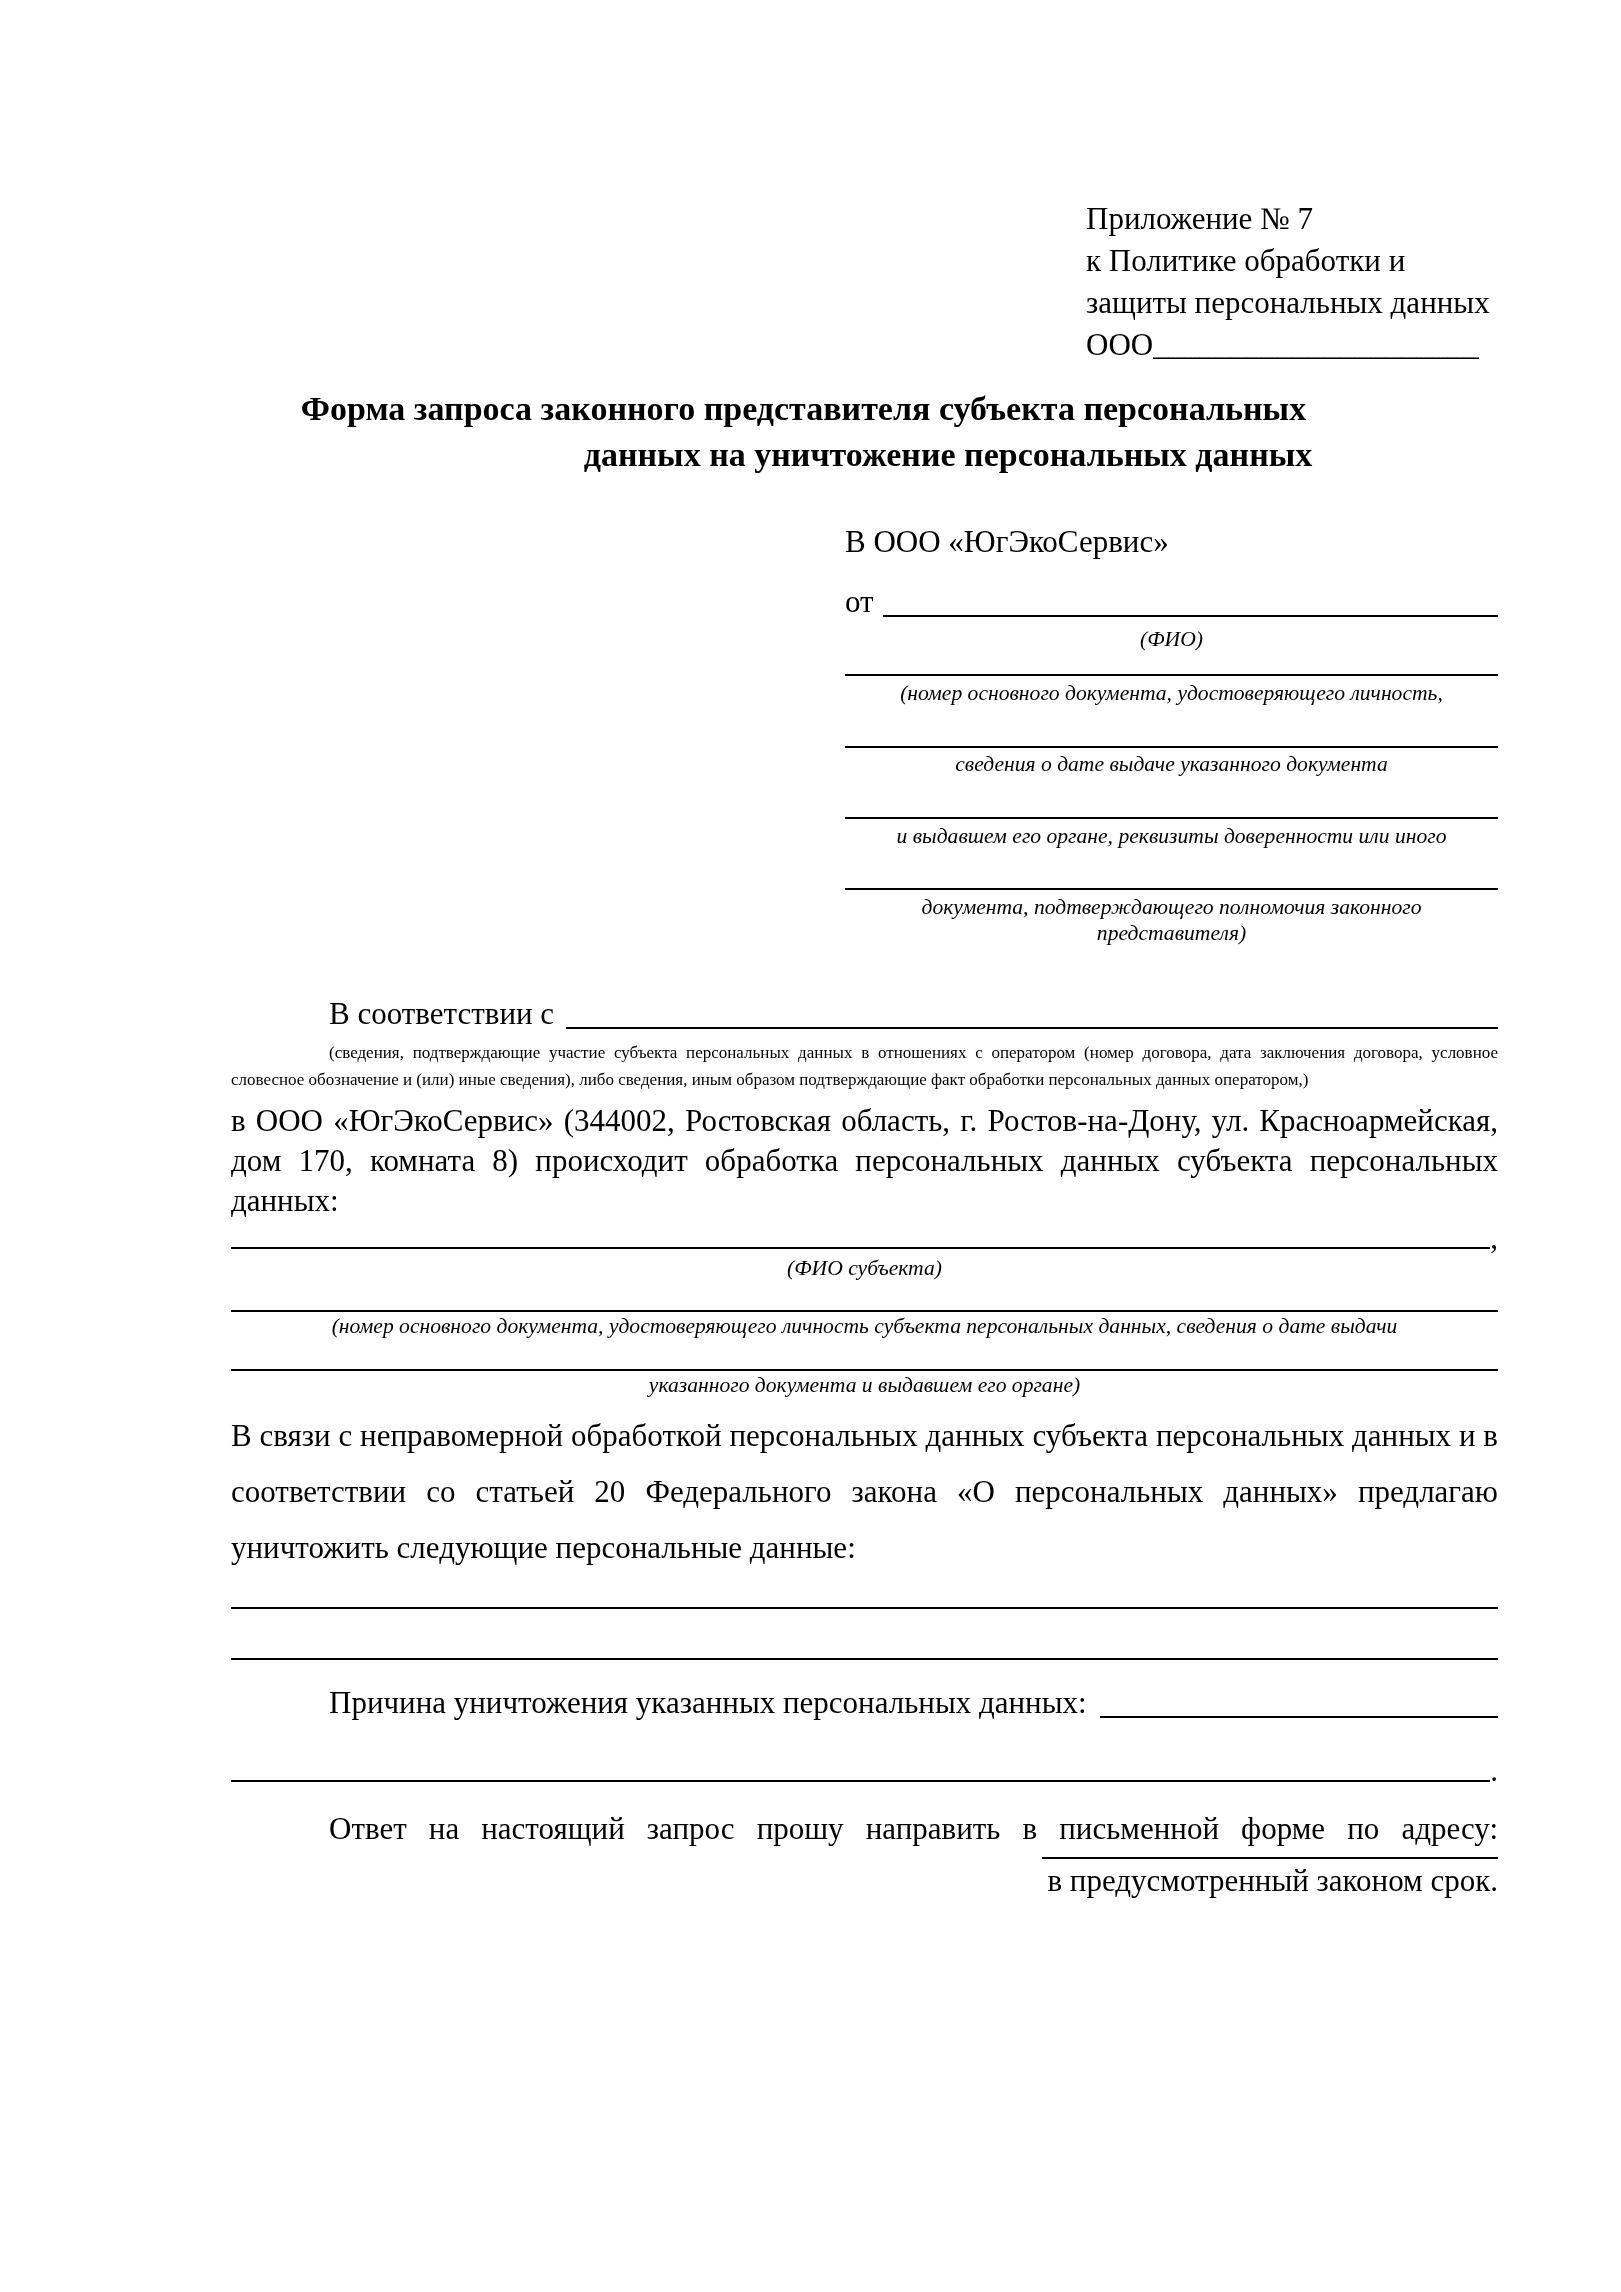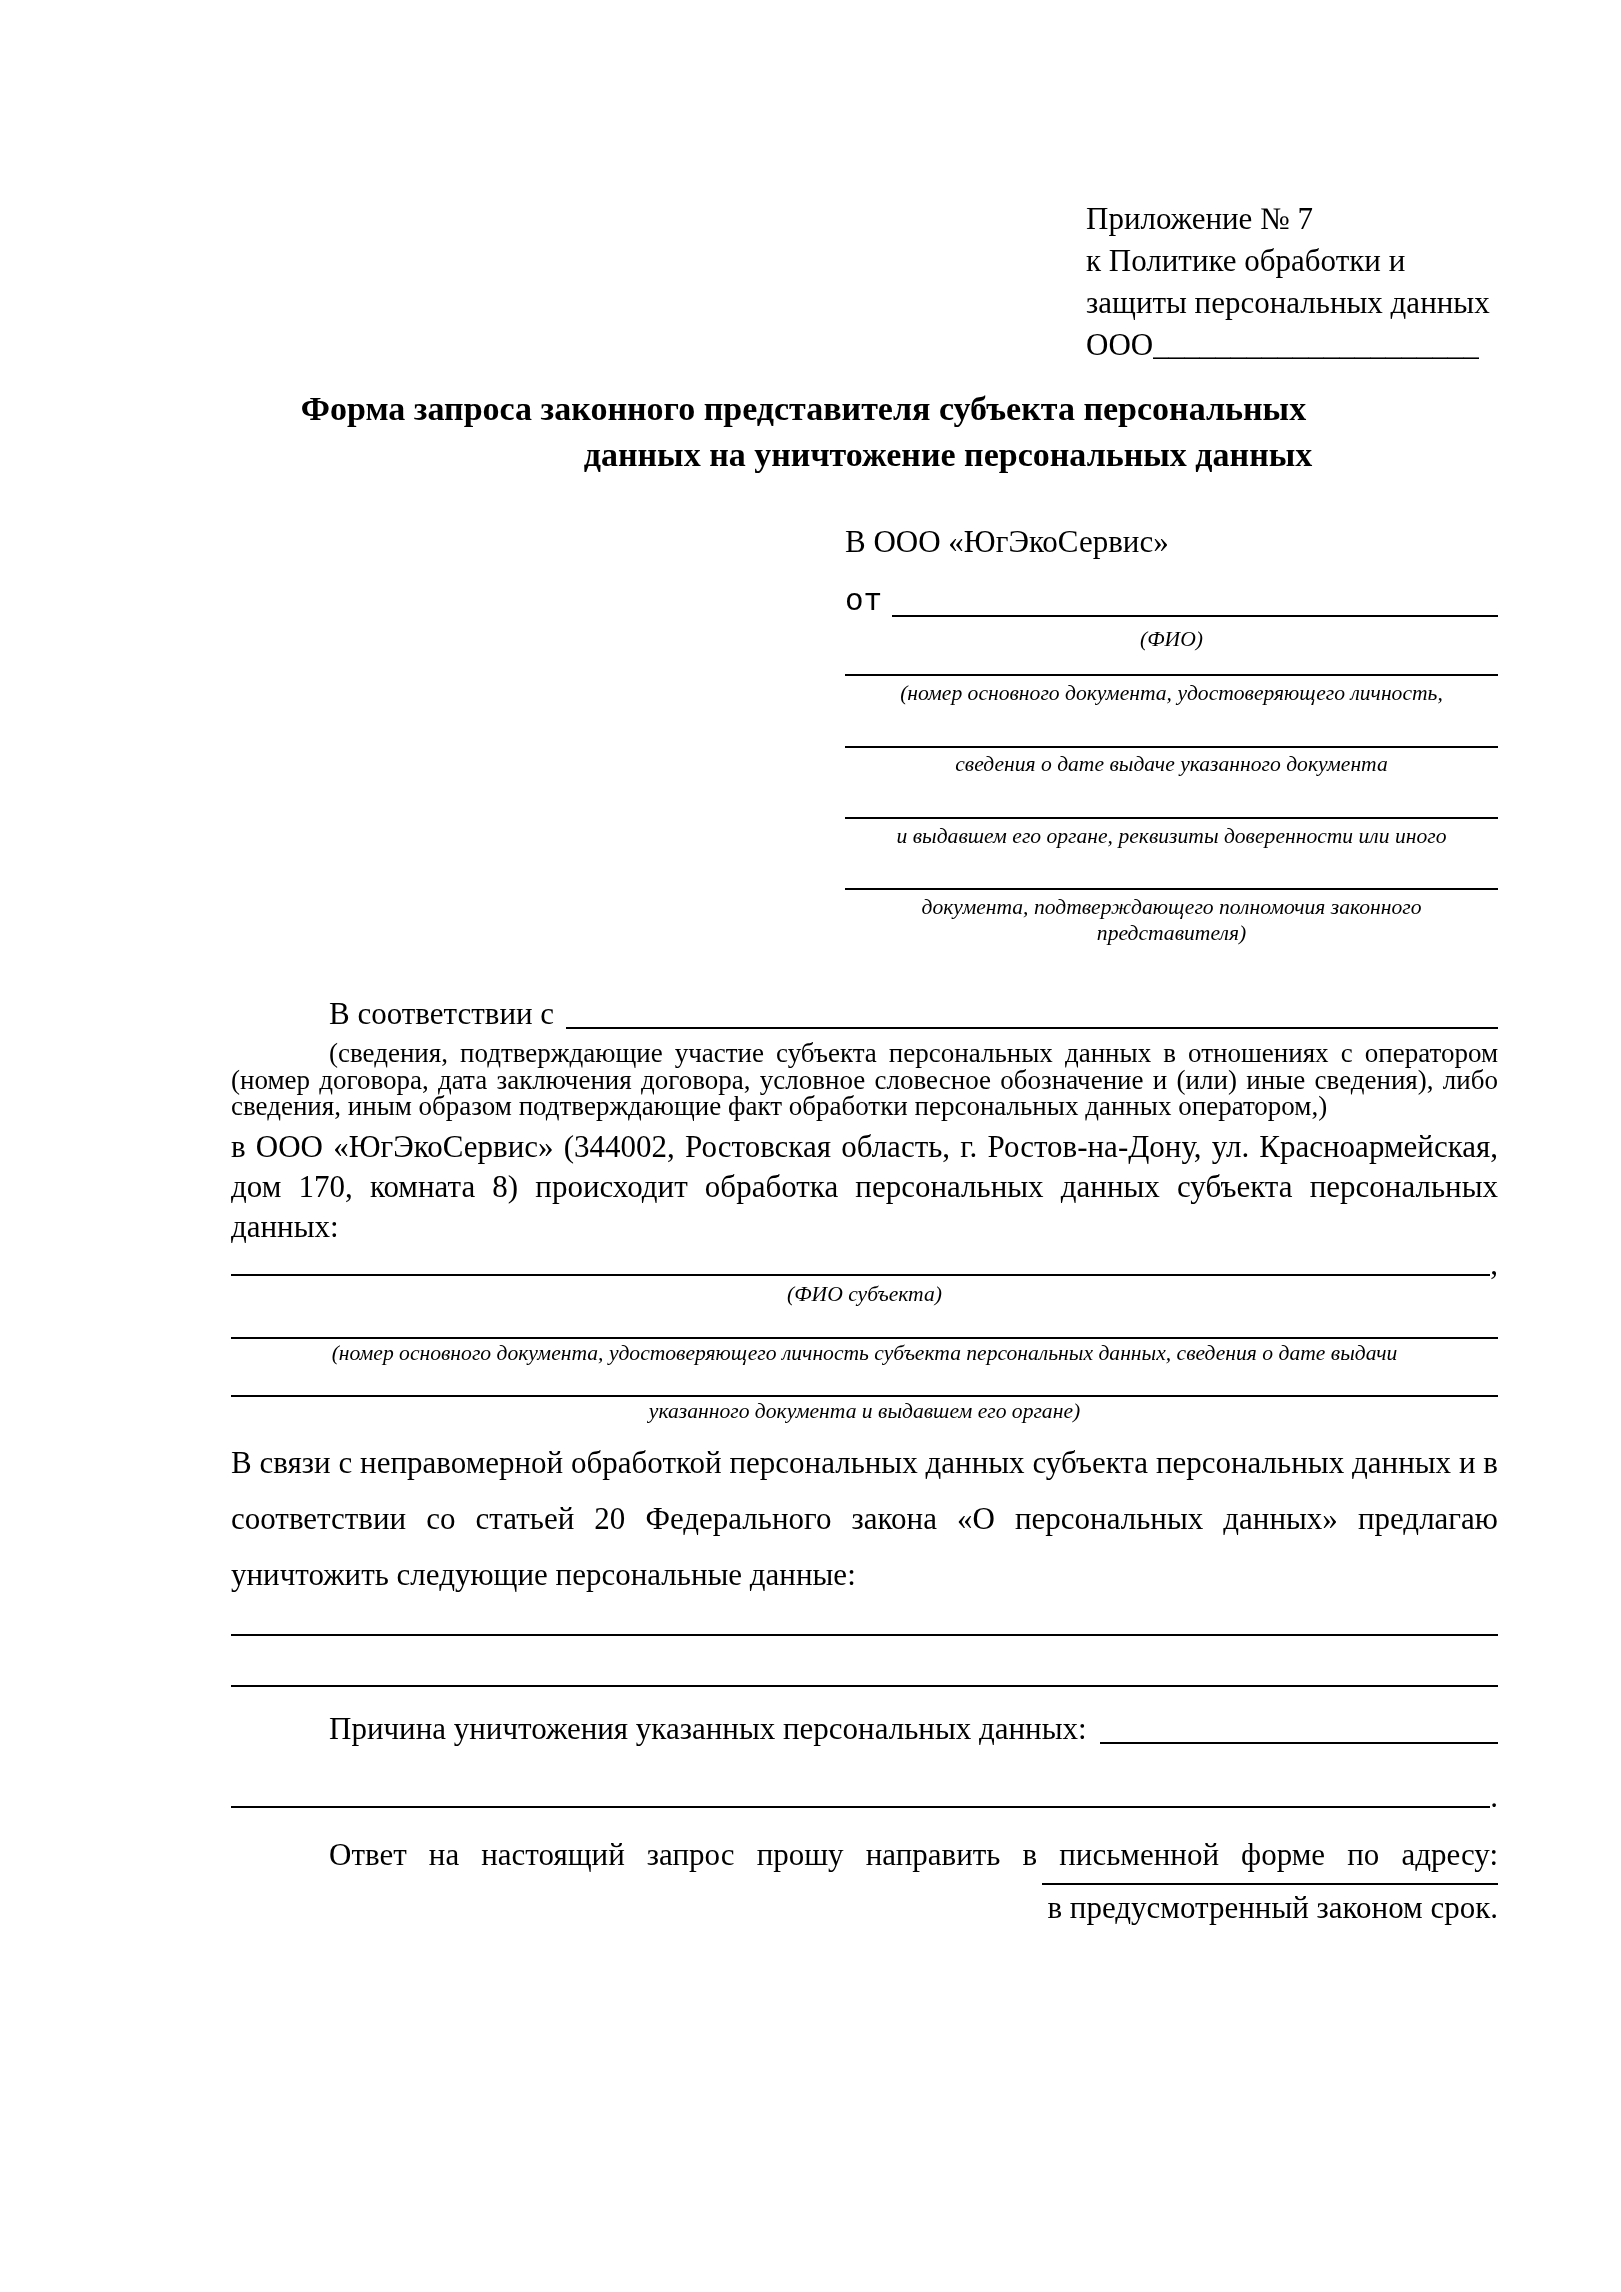--- a/index.html
+++ b/index.html
@@ -17,32 +17,32 @@
   }
   
   .annex { margin-left: 855px; line-height: 42px; white-space: nowrap; }
   
   .title { font-weight: bold; font-size: 34px; line-height: 46px; text-align: center; margin-top: 19.6px; }
   .title .t1 { margin-right: 122px; }
   .title .t2 { margin-left: 167px; }
   
   .rc { margin-left: 614px; width: 653px; margin-top: 43px; }
   .rc-to { line-height: 41px; }
-  .from-row { display: flex; align-items: flex-end; margin-top: 19.6px; line-height: 41px; font-family: Liberation Mono, monospace; }
+  .from-row { display: flex; align-items: flex-end; margin-top: 19.6px; line-height: 41px; }
   .from-row .lbl { white-space: nowrap; padding-right: 9.8px; }
   .fill { flex: 1 1 auto; border-bottom: 2.9px solid #000; margin-bottom: 4.9px; }
   .cap { font-size: 21.6px; line-height: 25.5px; text-align: center; font-style: italic; }
   .rc .cap { margin-top: 4.9px; }
   .rule { height: 0; border-bottom: 2.9px solid #000; }
   .rc-rule1 { margin-top: 21.6px; }
   .rc-rule  { margin-top: 39px; }
   
   .acc-row { display: flex; align-items: flex-end; margin-top: 47px; line-height: 41px; }
   .acc-row .lbl { white-space: nowrap; margin-left: 98px; padding-right: 11.8px; }
-  .note { font-size: 27px; line-height: 26.5px; text-align: justify; text-indent: 98px; margin-top: 5.9px; }
+  .note { font-size: 17px; line-height: 26.5px; text-align: justify; text-indent: 98px; margin-top: 5.9px; }
   .p-op { text-align: justify; line-height: 40px; margin-top: 7.8px; }
   .comma-row { display: flex; align-items: flex-end; line-height: 33px; margin-top: 0; }
   .comma-row .fill { margin-bottom: 4.9px; }
   .full-cap { margin-top: 2px; }
   .b-rule1 { margin-top: 29px; }
   .b-rule2 { margin-top: 29px; }
   .p-req { text-align: justify; line-height: 56px; margin-top: 9.8px; }
   .blank1 { margin-top: 31px; }
   .blank2 { margin-top: 49px; }
   .reason-row { display: flex; align-items: flex-end; margin-top: 21.6px; line-height: 41px; }

